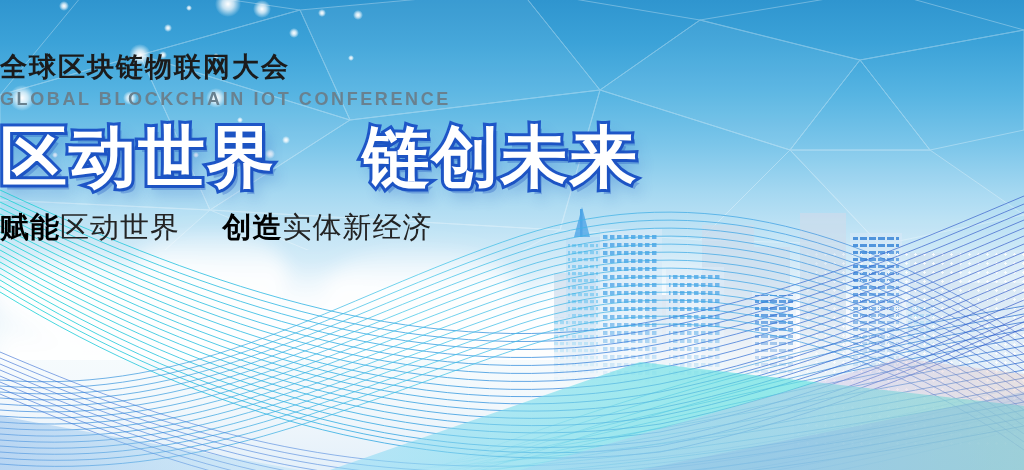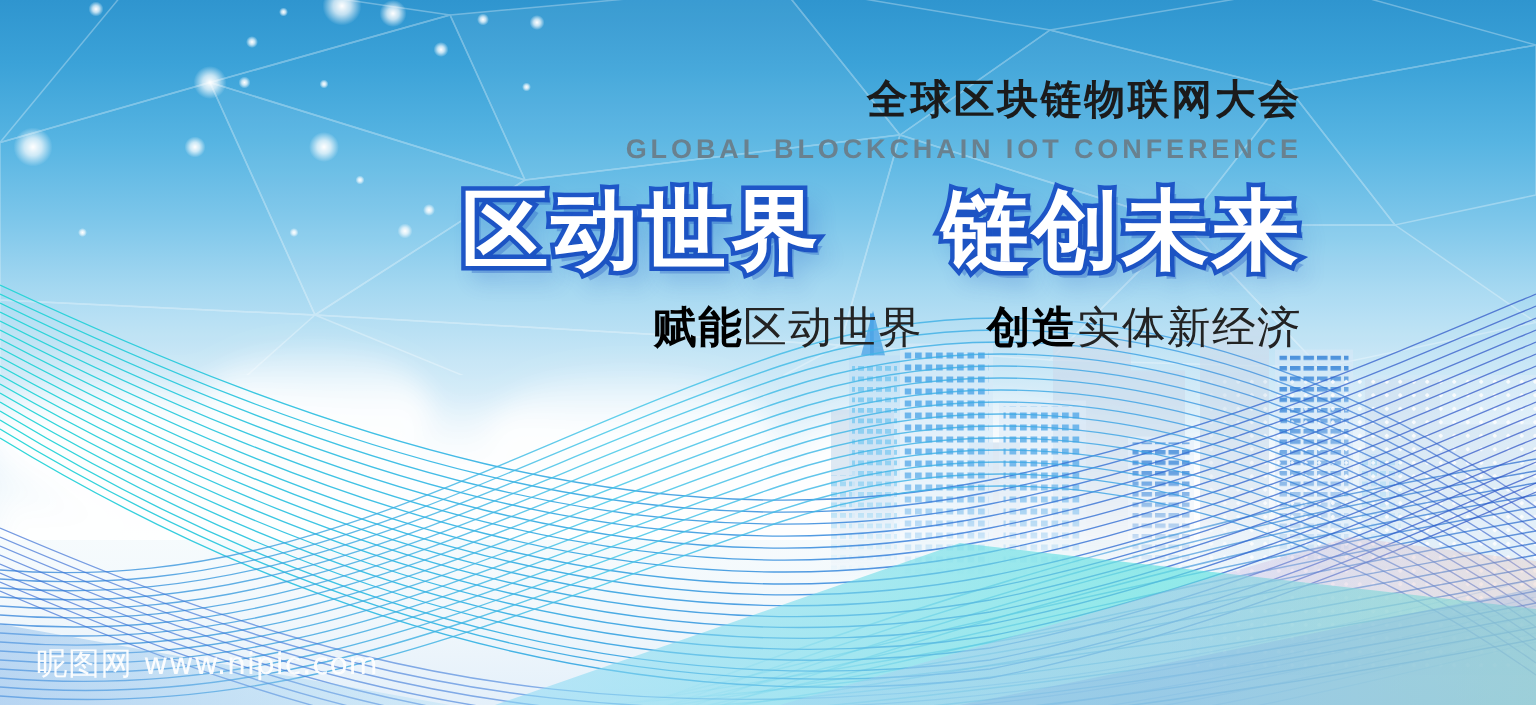--- a/index.html
+++ b/index.html
@@ -53,21 +53,21 @@
     position:absolute;right:0;top:250px;width:230px;height:200px;
     background:linear-gradient(125deg, rgba(255,255,255,0) 20%, rgba(214,233,247,.55) 45%, rgba(226,240,250,.8) 100%);
   }
 
   
   .waves{position:absolute;left:0;bottom:0;width:1024px;height:300px;}
   .waves2{position:absolute;left:0;bottom:0;width:1024px;height:250px;}
   .ribbons{position:absolute;left:0;bottom:0;width:1024px;height:170px;}
 
   
-  .titlewrap{position:absolute;left:0;top:0;width:868px;text-align:right;}
+  .titlewrap{position:absolute;left:0;top:0;width:868px;text-align:left;}
 
   .cn-head{
     margin-top:52px;
     font-size:27px;
     font-weight:700;
     letter-spacing:2px;
     color:#1b1b1b;
     line-height:1.1;
     font-family:"DejaVu Sans","Liberation Sans",sans-serif;
   }
@@ -75,21 +75,21 @@
     margin-top:7px;
     font-size:18px;
     font-weight:700;
     letter-spacing:2.6px;
     color:#69818f;
     font-family:"Liberation Sans",sans-serif;
   }
 
   .main-title{
     margin-top:14px;
-    font-size:58px;
+    font-size:67px;
     line-height:1;
     font-weight:700;
     color:#ffffff;
     letter-spacing:2px;
     font-family:"DejaVu Sans","Liberation Sans",sans-serif;
     -webkit-text-stroke:6px #1f57c8;
     paint-order:stroke fill;
     text-shadow:
        4px 5px 0 rgba(25,80,190,.30),
        7px 9px 14px rgba(25,80,190,.30);
@@ -420,19 +420,15 @@
       <span>链创未来</span>
     </div>
 
     <div class="sub-title">
       <span class="hot">赋能</span><span>区动世界</span>
       <span class="gap2"></span>
       <span class="hot">创造</span><span>实体新经济</span>
     </div>
   </div>
 
-  <div class="wm">
-    <span>昵图网</span>
-    <span class="url">www.nipic.com</span>
-  </div>
 
 
 </div>
 
 </body></html>

